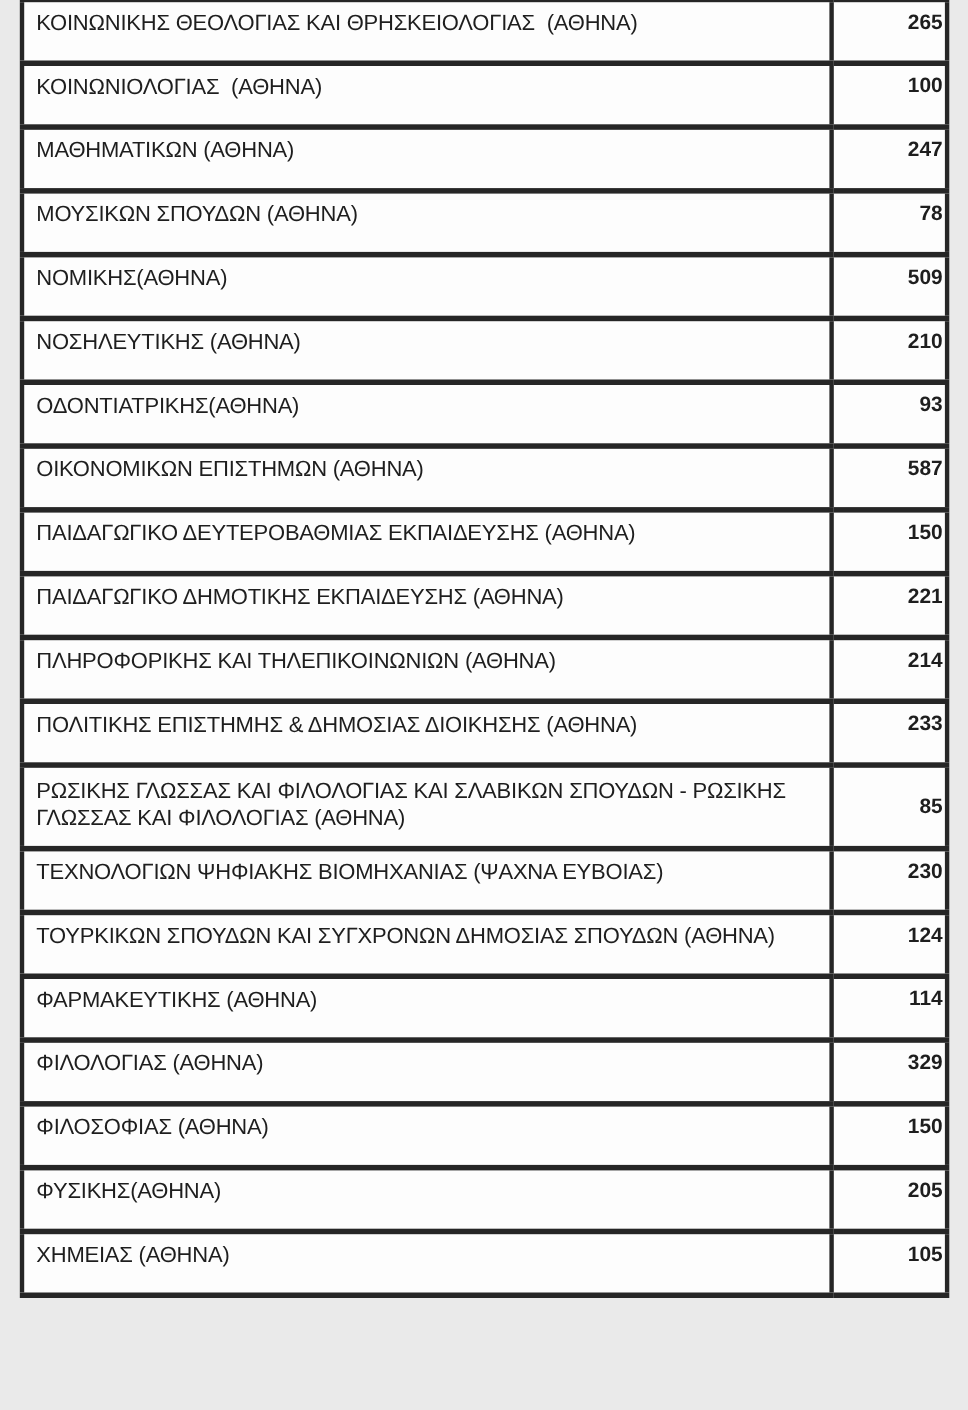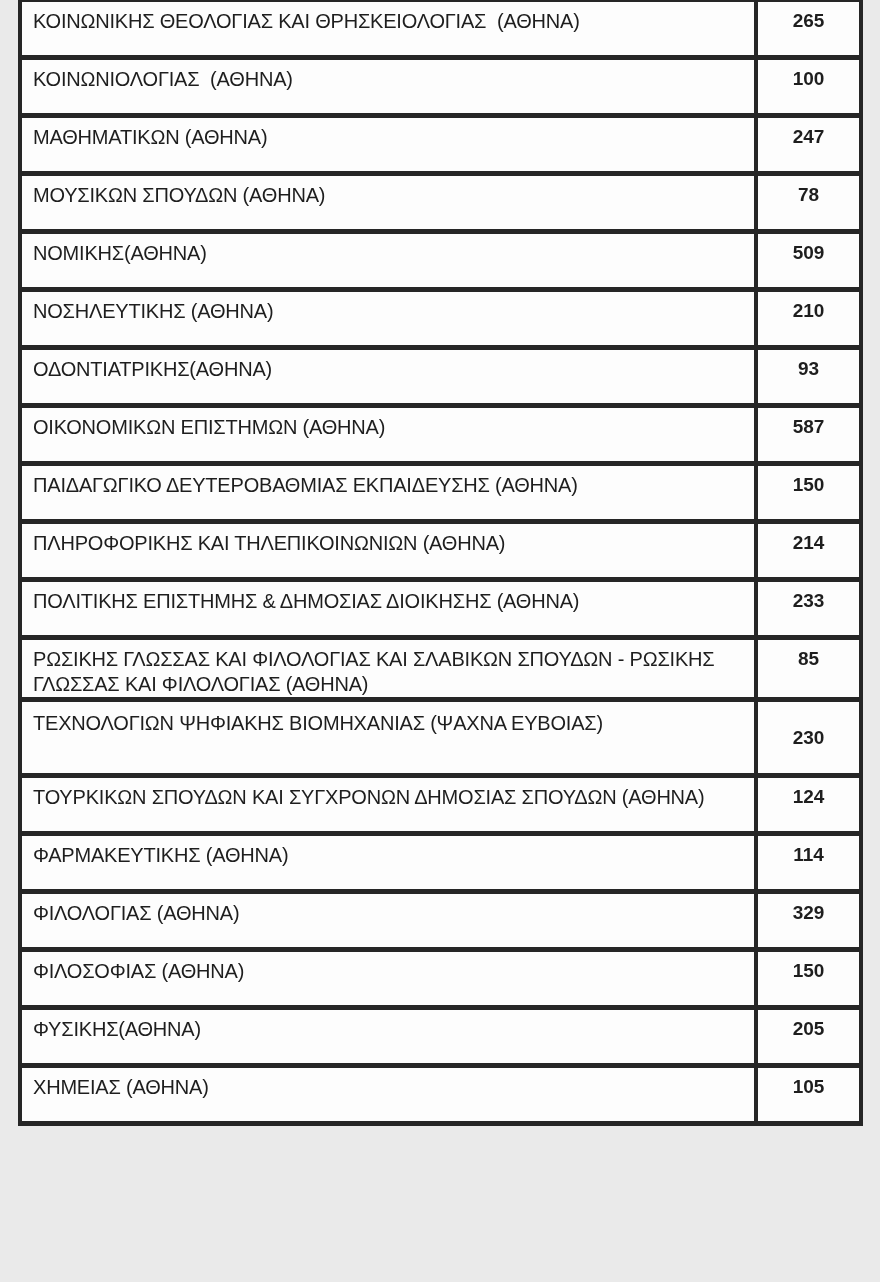--- a/index.html
+++ b/index.html
@@ -45,21 +45,21 @@
     padding: 7px 14px 0 11px;
     font-size: 20px;
     letter-spacing: -0.2px;
     line-height: 25px;
     color: var(--text);
     white-space: pre-wrap;
   }
   td.count {
     height: 58px;
     padding: 8px 2px 0 2px;
-    text-align: center;
+    text-align: right;
     font-weight: bold;
     font-size: 19px;
     color: var(--text);
   }
   
   tr:nth-child(13) td.dept  { height: 76px; padding-top: 9px; }
   tr:nth-child(13) td.count { height: 76px; vertical-align: middle; padding-top: 0; }
 </style>
 </head>
 <body>
@@ -109,20 +109,24 @@
   <tr>
     <td class="dept">ΟΙΚΟΝΟΜΙΚΩΝ ΕΠΙΣΤΗΜΩΝ (ΑΘΗΝΑ)</td>
     <td class="count">587</td>
   </tr>
 
   <tr>
     <td class="dept">ΠΑΙΔΑΓΩΓΙΚΟ ΔΕΥΤΕΡΟΒΑΘΜΙΑΣ ΕΚΠΑΙΔΕΥΣΗΣ (ΑΘΗΝΑ)</td>
     <td class="count">150</td>
   </tr>
 
+  <tr>
+    <td class="dept">ΠΑΙΔΑΓΩΓΙΚΟ ΔΗΜΟΤΙΚΗΣ ΕΚΠΑΙΔΕΥΣΗΣ (ΑΘΗΝΑ)</td>
+    <td class="count">221</td>
+  </tr>
 
   <tr>
     <td class="dept">ΠΛΗΡΟΦΟΡΙΚΗΣ ΚΑΙ ΤΗΛΕΠΙΚΟΙΝΩΝΙΩΝ (ΑΘΗΝΑ)</td>
     <td class="count">214</td>
   </tr>
 
   <tr>
     <td class="dept">ΠΟΛΙΤΙΚΗΣ ΕΠΙΣΤΗΜΗΣ &amp; ΔΗΜΟΣΙΑΣ ΔΙΟΙΚΗΣΗΣ (ΑΘΗΝΑ)</td>
     <td class="count">233</td>
   </tr>

